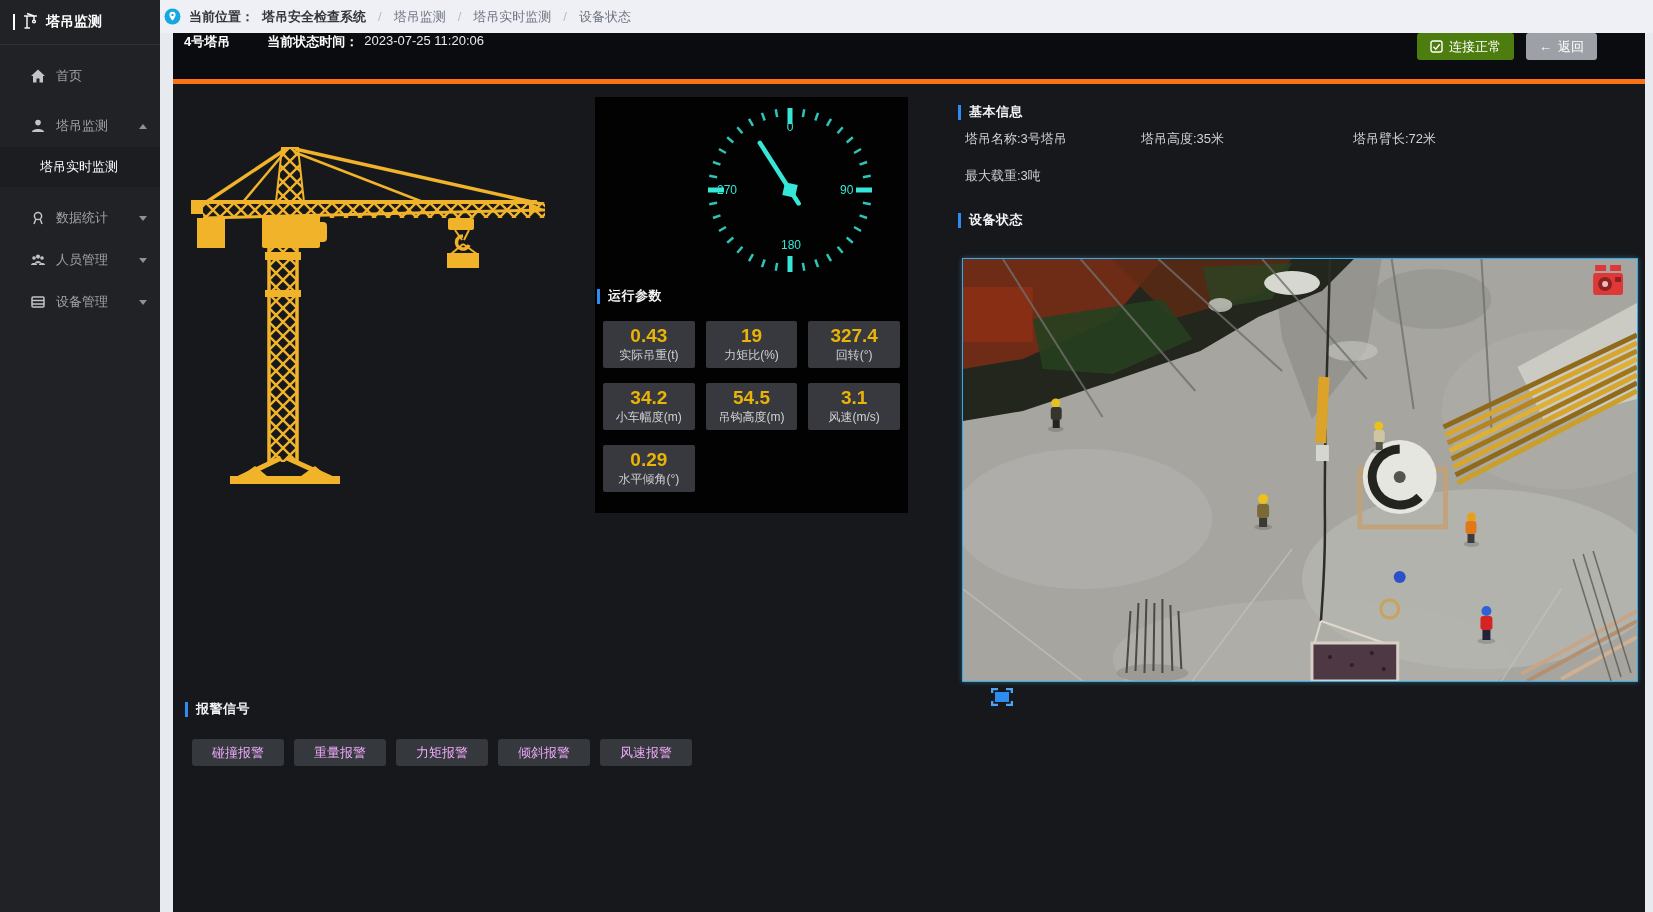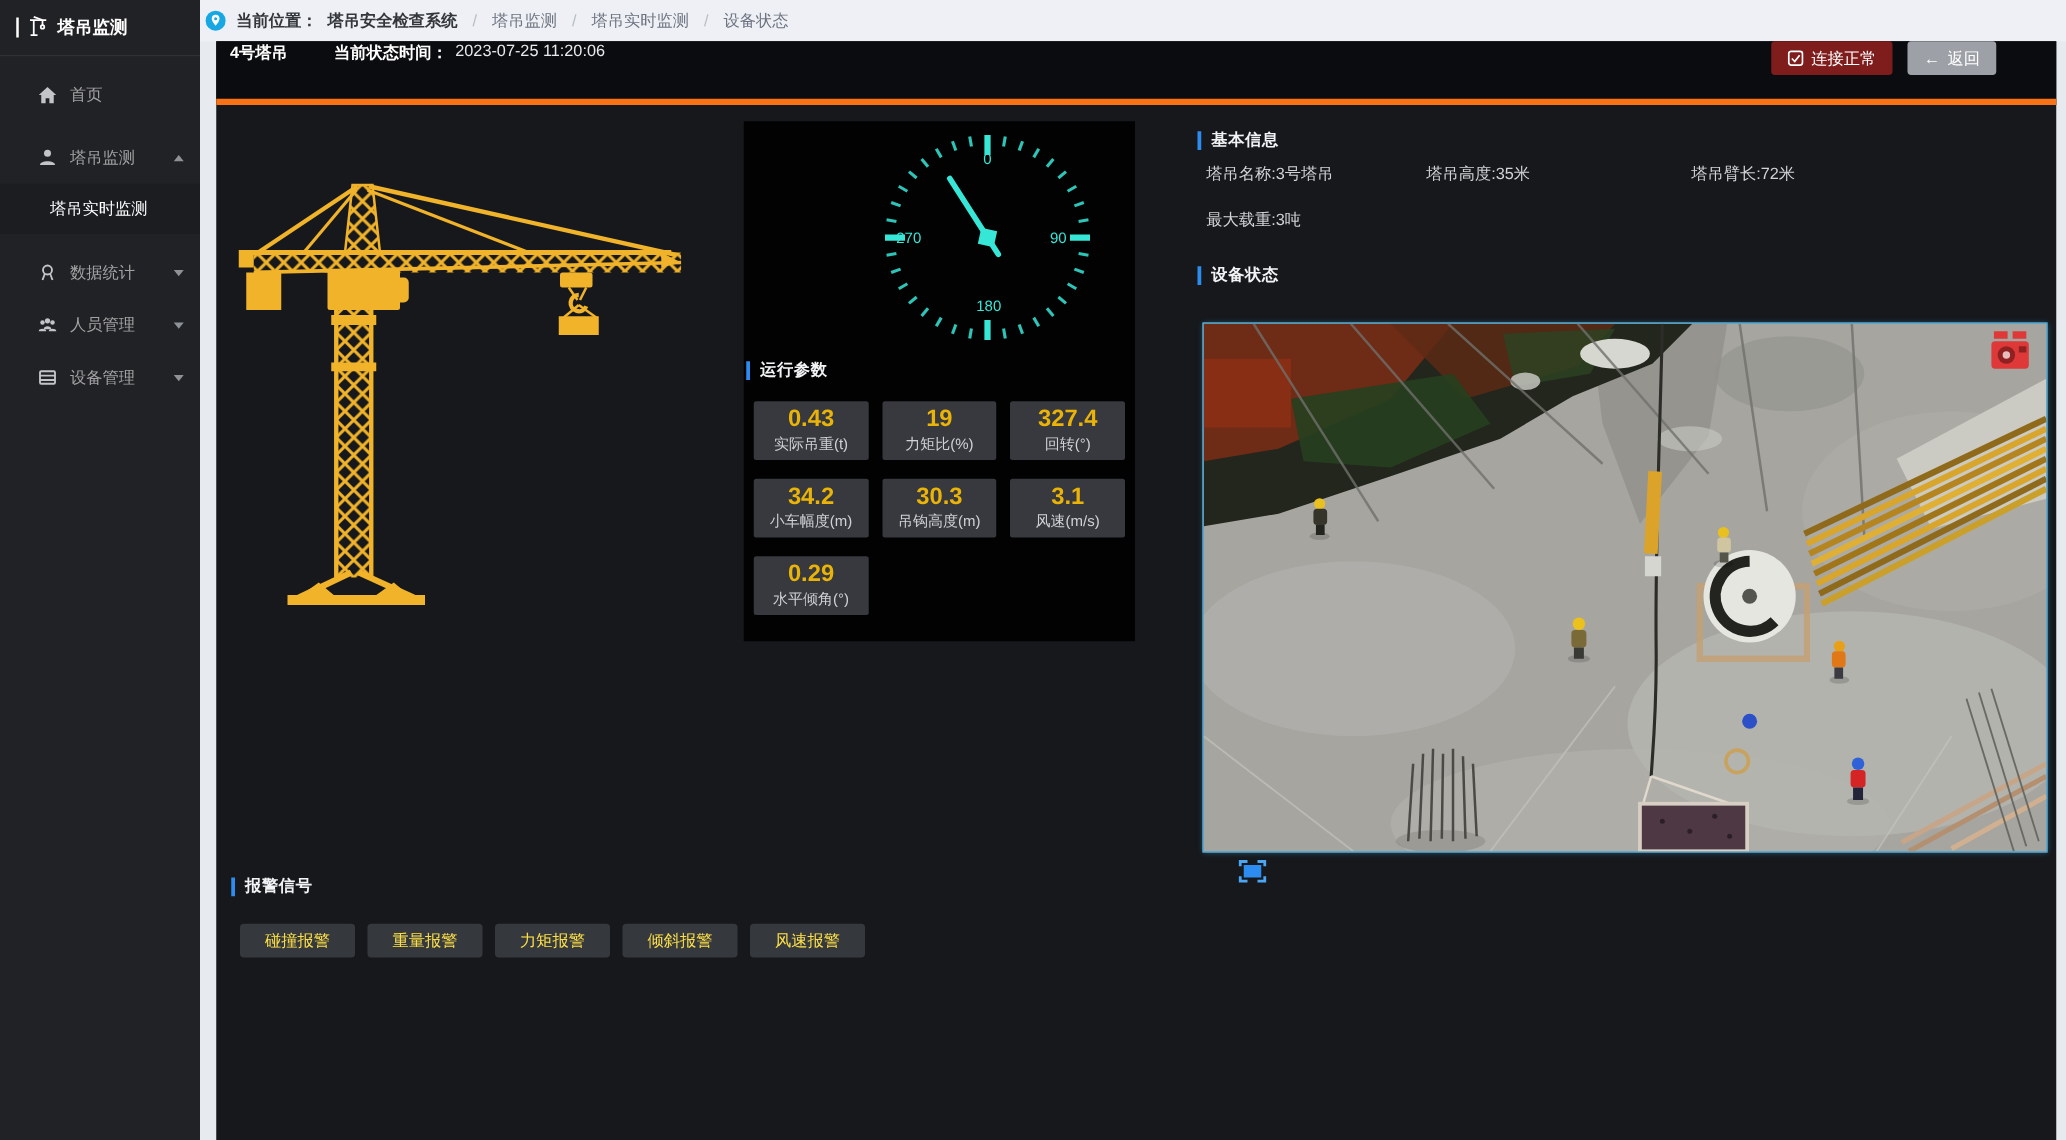--- a/index.html
+++ b/index.html
@@ -32,21 +32,21 @@
   
   .panel{position:absolute;left:173px;top:33px;width:1472px;height:879px;background:#16181c;}
   .panel-header{height:46px;display:flex;align-items:flex-start;padding:0 2px;background:#0b0c0f;
                 border-bottom:5px solid #f97316;}
   .crane-name{color:#fff;font-weight:bold;font-size:13px;margin-left:9px;}
   .time-label{color:#fff;font-weight:bold;font-size:13px;margin-left:37px;}
   .time-value{color:#e8e9ea;font-size:13px;margin-left:6px;}
   .hbtns{margin-left:auto;display:flex;gap:12px;margin-right:46px;}
   .btn{display:flex;align-items:center;gap:6px;height:27px;padding:0 13px;border-radius:3px;
        font-size:13px;color:#fff;cursor:pointer;border:none;}
-  .btn.connect{background:#7f1d1d;}
+  .btn.connect{background:#4d7c0f;}
   .btn.back{background:#9da1a7;}
   .content{position:relative;height:832px;}
   
   .sec-title{position:absolute;display:flex;align-items:center;gap:8px;}
   .sec-bar{width:3px;height:15px;background:#2d8cf0;}
   .sec-text{color:#f2f3f4;font-size:13px;font-weight:bold;letter-spacing:.5px;}
   
   .crane-wrap{position:absolute;left:12px;top:56px;width:360px;height:360px;}
   
   .gauge-panel{position:absolute;left:422px;top:13px;width:313px;height:416px;background:#020202;}
@@ -69,21 +69,21 @@
             filter:blur(1.3px);margin:0 2px;}
   .device-title{left:785px;top:127px;}
   .video{position:absolute;left:789px;top:174px;width:676px;height:424px;background:#a6a5a0;
          border:1px solid #3aa9e2;box-shadow:0 0 5px rgba(58,169,226,.45);box-sizing:border-box;}
   .video svg{display:block;width:100%;height:100%;}
   .fs-icon{position:absolute;left:818px;top:604px;width:22px;height:18px;cursor:pointer;}
   
   .alarms-title{left:12px;top:616px;}
   .alarm-btns{position:absolute;left:19px;top:655px;display:flex;gap:10px;}
   .alarm-btn{width:92px;height:27px;background:#35383d;border:none;border-radius:3px;
-             color:#fde047;font-size:13px;cursor:pointer;display:flex;align-items:center;justify-content:center;}
+             color:#f0abfc;font-size:13px;cursor:pointer;display:flex;align-items:center;justify-content:center;}
 </style>
 </head>
 <body>
 
 <aside class="sidebar">
   <div class="logo">
     <span class="logo-bar"></span>
     <span class="mi-ico">
       <svg width="17" height="17" viewBox="0 0 17 17" fill="none" stroke="#fff" stroke-width="1.4">
         <line x1="5" y1="16" x2="5" y2="4"></line>
@@ -317,21 +317,21 @@
         </div>
         <div class="card">
           <span class="card-value">327.4</span>
           <span class="card-label">回转(°)</span>
         </div>
         <div class="card">
           <span class="card-value">34.2</span>
           <span class="card-label">小车幅度(m)</span>
         </div>
         <div class="card">
-          <span class="card-value">30.3</span>
+          <span class="card-value">54.5</span>
           <span class="card-label">吊钩高度(m)</span>
         </div>
         <div class="card">
           <span class="card-value">3.1</span>
           <span class="card-label">风速(m/s)</span>
         </div>
         <div class="card">
           <span class="card-value">0.29</span>
           <span class="card-label">水平倾角(°)</span>
         </div>

